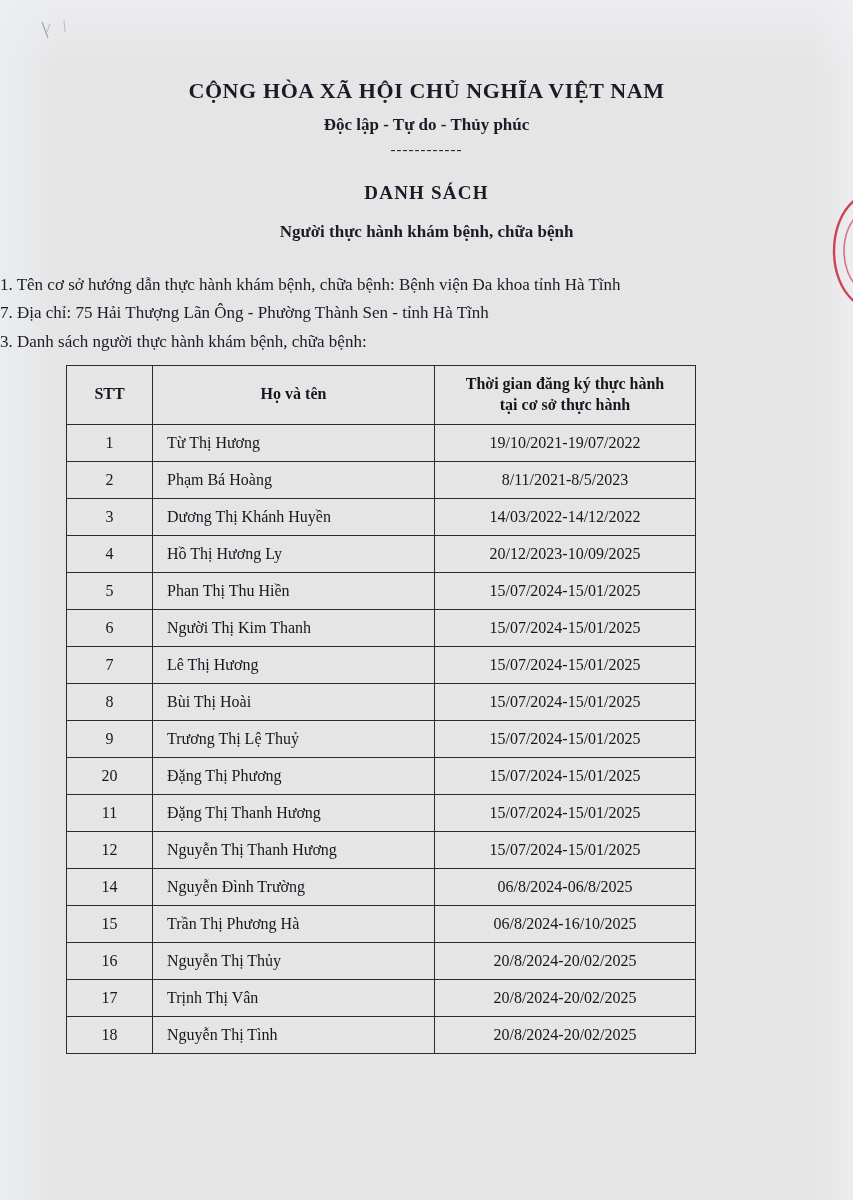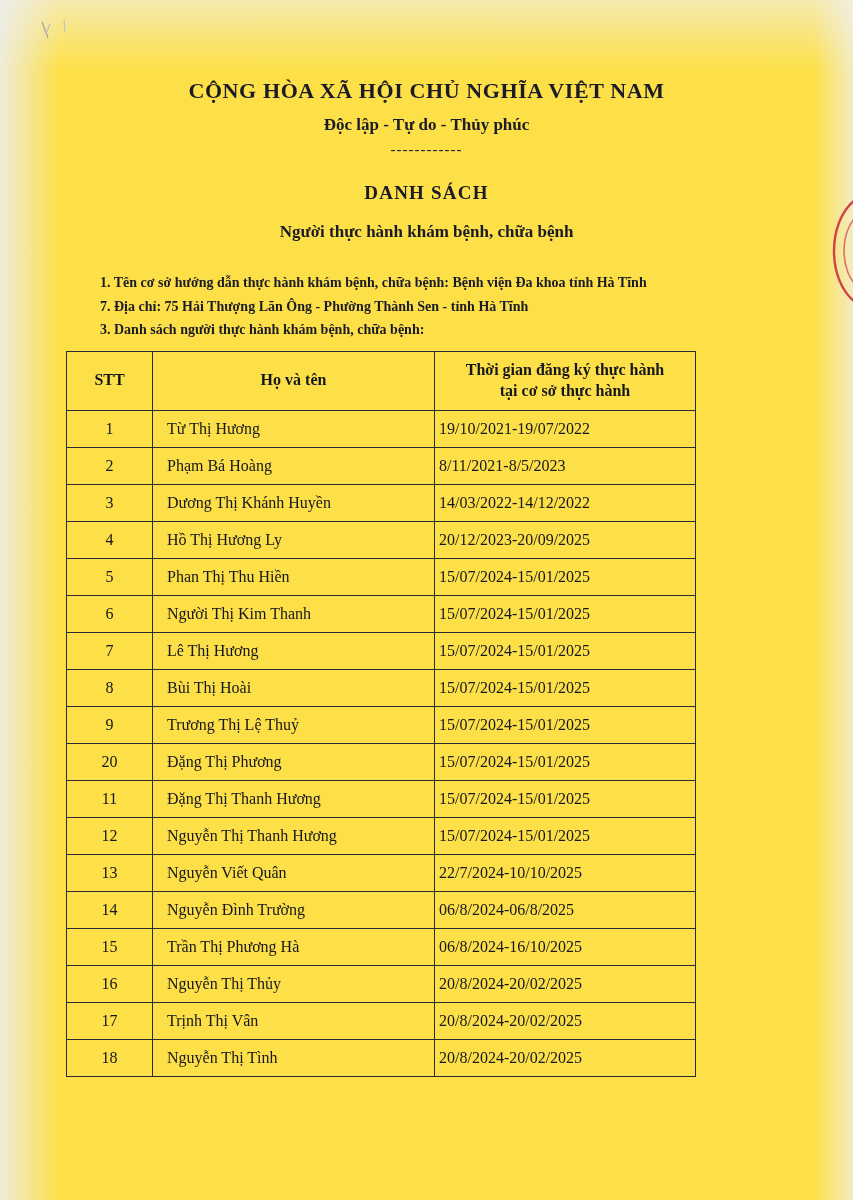--- a/index.html
+++ b/index.html
@@ -12,21 +12,21 @@
     background: #ffffff;
     font-family: "Liberation Serif", serif;
     color: #1b1b28;
     position: relative;
     overflow: hidden;
   }
   .page {
     position: relative;
     width: 853px;
     height: 1200px;
-    background: #fde047;
+    background: #e5e5e5;
   }
   
   .paper-tint {
     position: absolute;
     inset: 0;
     background:
       linear-gradient(90deg, rgba(236,238,243,0.85) 0px, rgba(252,252,250,0) 60px),
       linear-gradient(180deg, rgba(240,241,245,0.6) 0px, rgba(253,253,251,0) 70px),
       linear-gradient(270deg, rgba(240,240,244,0.7) 0px, rgba(253,253,251,0) 40px);
     pointer-events: none;
@@ -81,25 +81,23 @@
     margin-top: 24px;
   }
   .doc-subtitle {
     text-align: center;
     font-weight: bold;
     font-size: 17px;
     margin-top: 18px;
   }
   .info-block {
     margin-top: 30px;
-    padding-left: 100px;
     padding-right: 84px;
-    font-size: 14px;
+    font-size: 17px;
     line-height: 1.55;
-    font-weight: bold;
   }
   .info-line {
     margin-bottom: 2px;
   }
   .table-wrap {
     margin-top: 10px;
     padding-left: 66px;
     padding-right: 110px;
   }
   table.list {
@@ -125,21 +123,21 @@
     text-align: center;
     padding: 9px 4px;
     font-size: 16px;
   }
   td.name {
     text-align: left;
     padding: 9px 4px 9px 14px;
     font-size: 16.5px;
   }
   td.time {
-    text-align: left;
+    text-align: center;
     padding: 9px 4px;
     font-size: 16px;
   }
 </style>
 </head>
 <body>
 
 <div class="page">
   <div class="paper-tint"></div>
 
@@ -198,21 +196,21 @@
               <td class="time">8/11/2021-8/5/2023</td>
             </tr>
             <tr>
               <td class="stt">3</td>
               <td class="name">Dương Thị Khánh Huyền</td>
               <td class="time">14/03/2022-14/12/2022</td>
             </tr>
             <tr>
               <td class="stt">4</td>
               <td class="name">Hồ Thị Hương Ly</td>
-              <td class="time">20/12/2023-20/09/2025</td>
+              <td class="time">20/12/2023-10/09/2025</td>
             </tr>
             <tr>
               <td class="stt">5</td>
               <td class="name">Phan Thị Thu Hiền</td>
               <td class="time">15/07/2024-15/01/2025</td>
             </tr>
             <tr>
               <td class="stt">6</td>
               <td class="name">Người Thị Kim Thanh</td>
               <td class="time">15/07/2024-15/01/2025</td>
@@ -239,25 +237,20 @@
             </tr>
             <tr>
               <td class="stt">11</td>
               <td class="name">Đặng Thị Thanh Hương</td>
               <td class="time">15/07/2024-15/01/2025</td>
             </tr>
             <tr>
               <td class="stt">12</td>
               <td class="name">Nguyễn Thị Thanh Hương</td>
               <td class="time">15/07/2024-15/01/2025</td>
-            </tr>
-            <tr>
-              <td class="stt">13</td>
-              <td class="name">Nguyễn Viết Quân</td>
-              <td class="time">22/7/2024-10/10/2025</td>
             </tr>
             <tr>
               <td class="stt">14</td>
               <td class="name">Nguyễn Đình Trường</td>
               <td class="time">06/8/2024-06/8/2025</td>
             </tr>
             <tr>
               <td class="stt">15</td>
               <td class="name">Trần Thị Phương Hà</td>
               <td class="time">06/8/2024-16/10/2025</td>

